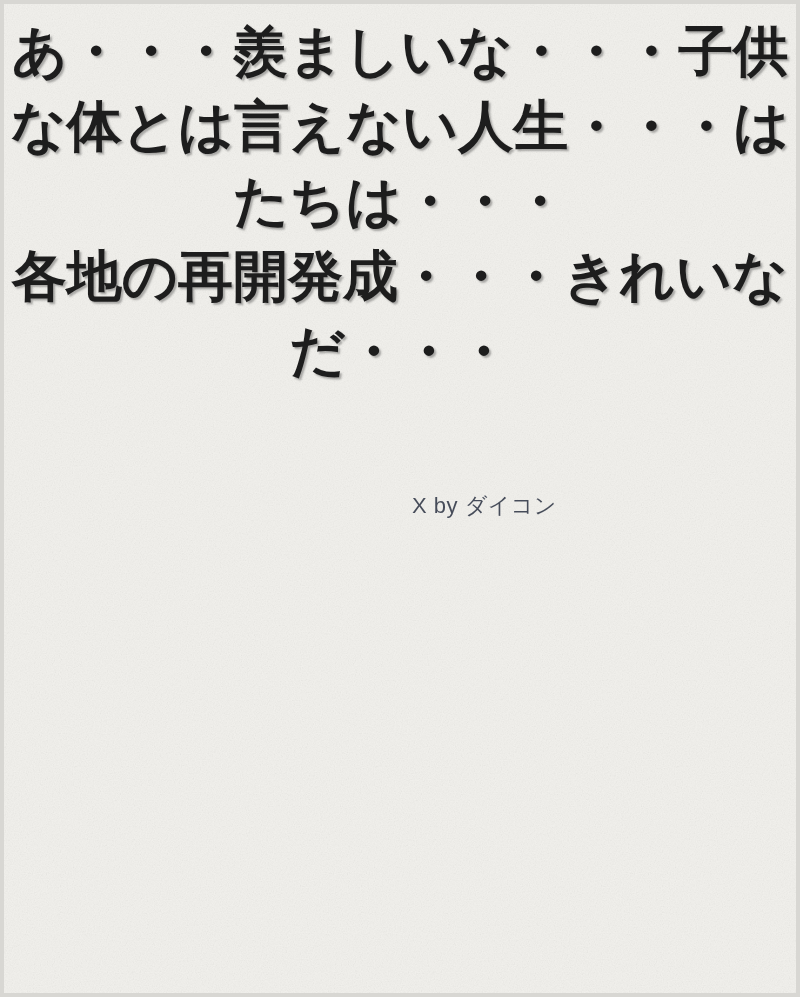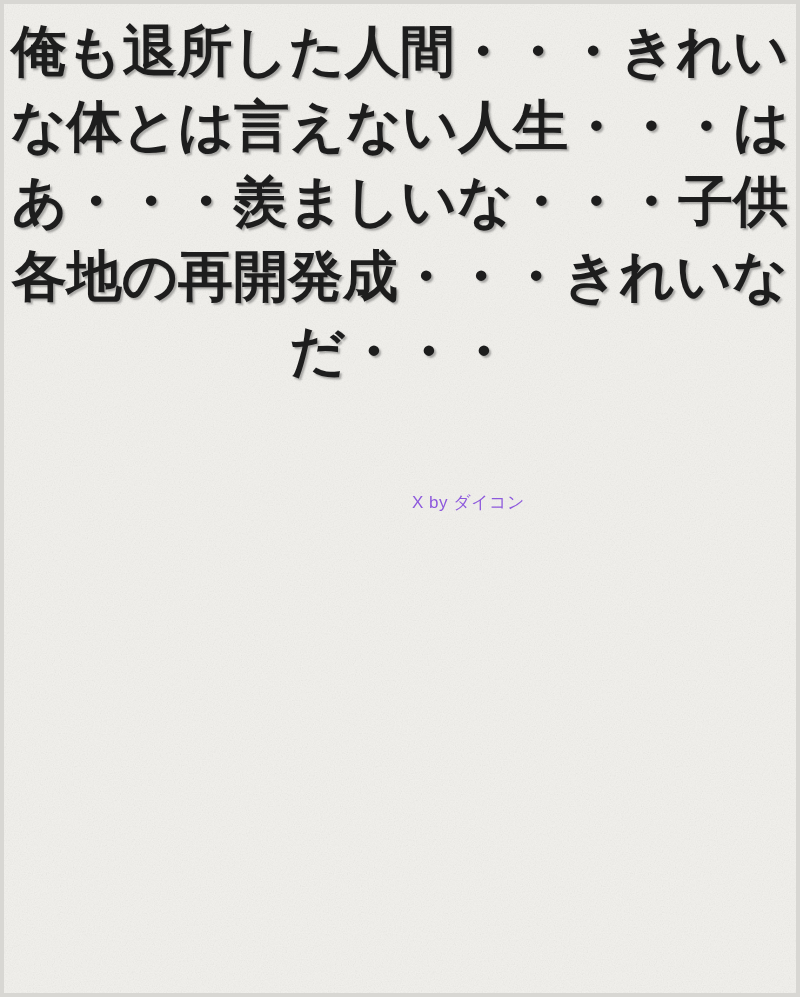--- a/index.html
+++ b/index.html
@@ -29,23 +29,23 @@
     opacity: 0.16;
     mix-blend-mode: multiply;
     pointer-events: none;
     z-index: 0;
   }
   .watermark {
     position: absolute;
     top: 487px;
     left: 408px;
     z-index: 1;
-    font-size: 17px;
+    font-size: 22px;
     font-weight: 400;
-    color: #6d28d9;
+    color: #0f172a;
     opacity: 0.75;
     letter-spacing: 0.5px;
     white-space: nowrap;
   }
   .text-block {
     position: relative;
     z-index: 2;
     padding-top: 10px;
     text-align: center;
   }
@@ -72,23 +72,23 @@
         <feFuncA type="linear" slope="0.9" intercept="0"></feFuncA>
       </feComponentTransfer>
     </filter>
     <rect width="100%" height="100%" filter="url(#grain)"></rect>
   </svg>
 
   <div class="watermark">X by ダイコン</div>
 
   <div class="text-block" id="text-block">
       <div>
-        <div class="meme-line">俺も退所した人間・・・きれい</div>
+        <div class="meme-line">あ・・・羨ましいな・・・子供</div>
         <div class="meme-line">な体とは言えない人生・・・は</div>
-        <div class="meme-line">あ・・・羨ましいな・・・子供</div>
+        <div class="meme-line">たちは・・・</div>
       </div>
       <div>
         <div class="meme-line">各地の再開発成・・・きれいな</div>
         <div class="meme-line">だ・・・</div>
       </div>
     </div>
 
 </div>
 
 </body></html>

